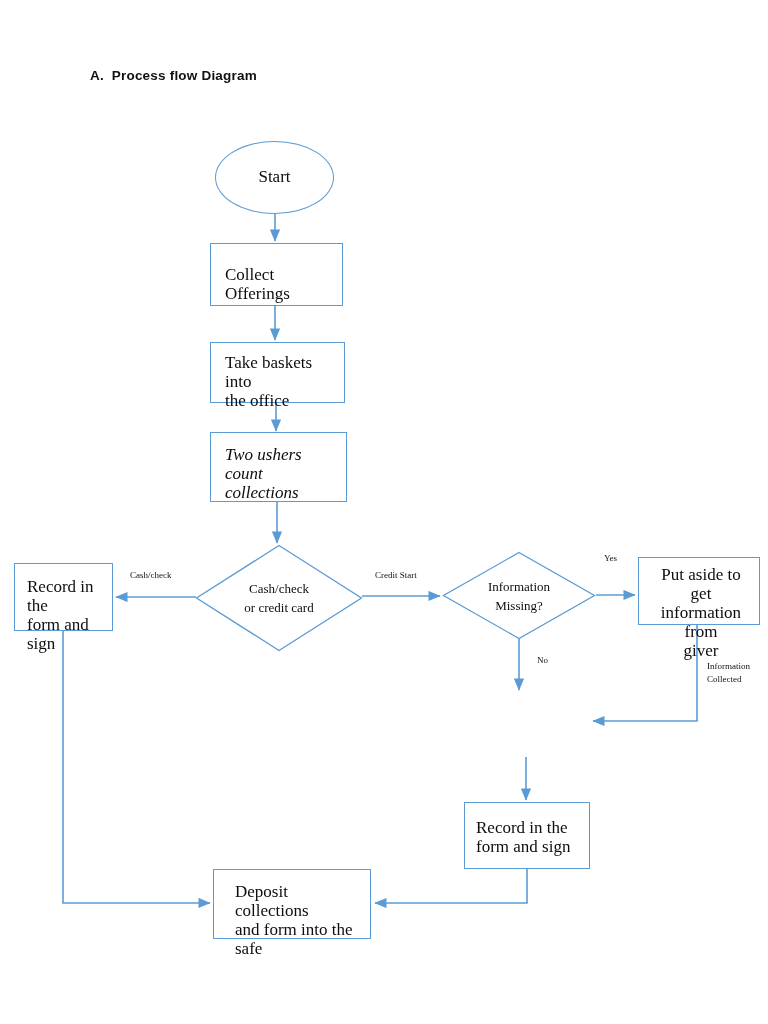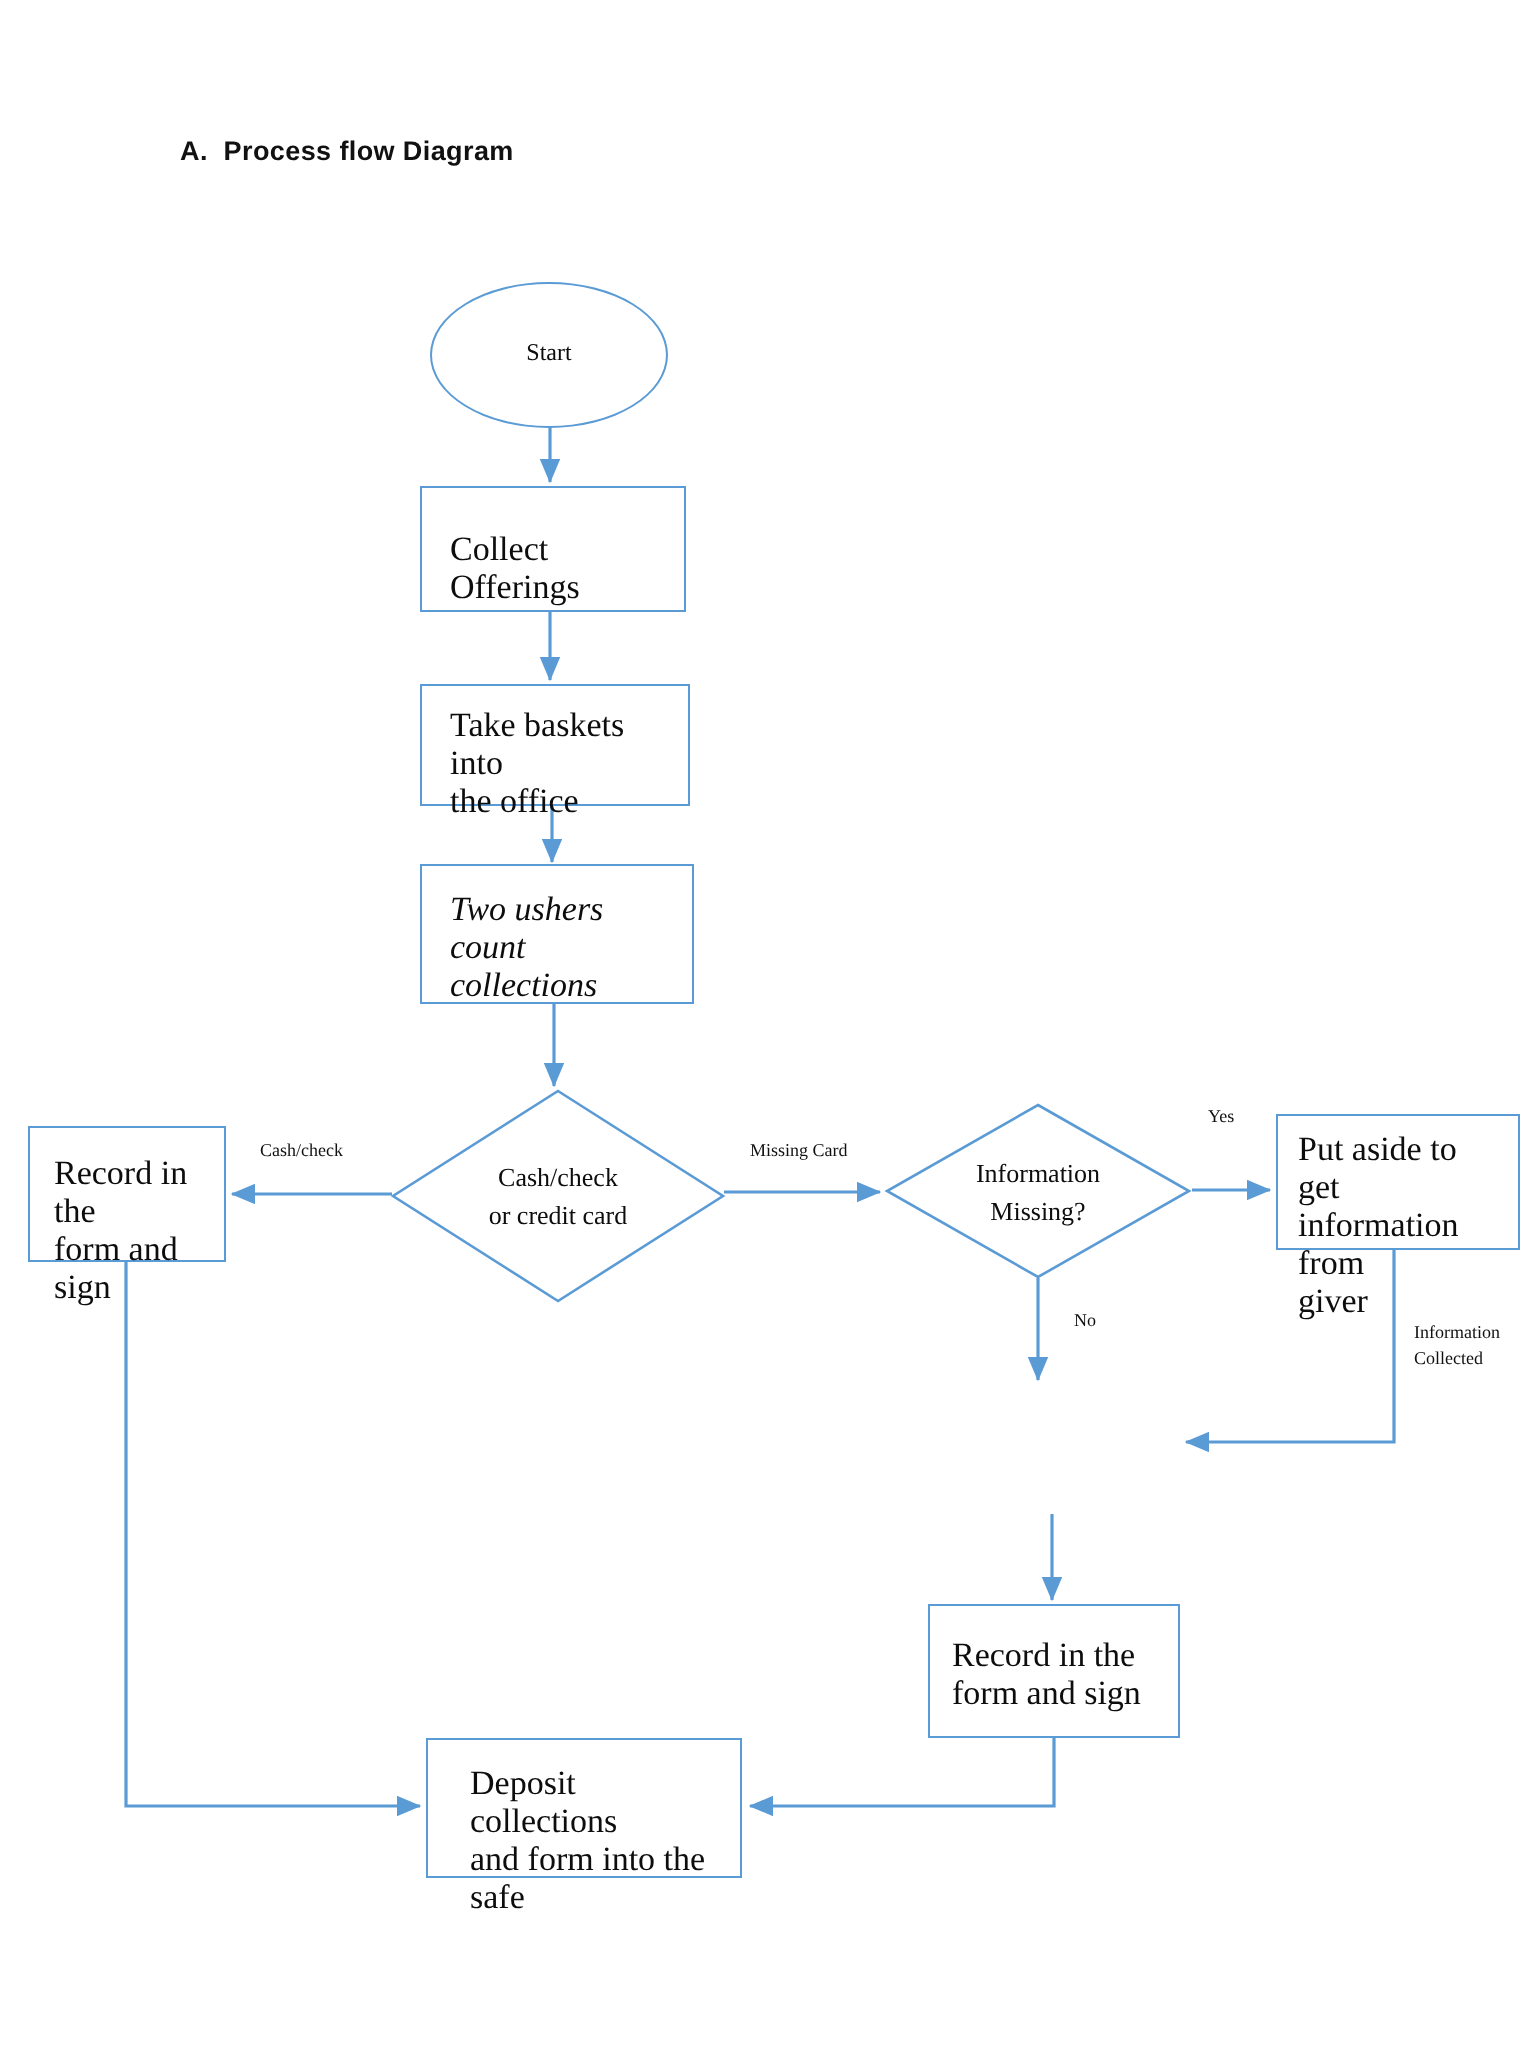--- a/index.html
+++ b/index.html
@@ -58,21 +58,21 @@
     padding-right: 6px;
   }
 
   
   #n-start {
     border-radius: 50%;
   }
   #n-start .txt {
     text-align: center;
     padding: 0;
-    font-size: 12px;
+    font-size: 17px;
   }
 
   
   .diamond {
     position: absolute;
   }
   .diamond svg { display: block; }
   .diamond .dtxt {
     position: absolute;
     left: 0; right: 0;
@@ -176,39 +176,39 @@
 
   <div class="diamond" style="left:442px; top:551px; width:154px; height:89px;">
     <svg width="154" height="89" viewBox="0 0 154 89">
       <polygon points="77,1.5 152.5,44.5 77,87.5 1.5,44.5" fill="#ffffff" stroke="#5B9BD5" stroke-width="1.3"></polygon>
     </svg>
     <div class="dtxt" style="top:26px;">Information
 Missing?</div>
   </div>
 
   <div class="node box" style="left:638px; top:557px; width:122px; height:68px;">
-    <div class="txt" style="top:7px; padding-left:10px;">Put aside to get
+    <div class="txt" style="top:7px; padding-left:10px;text-align:center;">Put aside to get
 information from
 giver</div>
   </div>
 
 
   <div class="node box" style="left:464px; top:802px; width:126px; height:67px;">
     <div class="txt" style="top:15px; padding-left:11px;">Record in the
 form and sign</div>
   </div>
 
   <div class="node box" style="left:213px; top:869px; width:158px; height:70px;">
     <div class="txt" style="top:12px; padding-left:21px;">Deposit collections
 and form into the safe</div>
   </div>
 
   <div class="edge-label" style="left:130px; top:569px;">Cash/check</div>
 
-  <div class="edge-label" style="left:375px; top:569px;">Missing Card</div>
+  <div class="edge-label" style="left:375px; top:569px;">Credit Start</div>
 
   <div class="edge-label" style="left:604px; top:552px;font-family:Liberation Serif, serif;">Yes</div>
 
   <div class="edge-label" style="left:537px; top:654px;font-family:Liberation Serif, serif;">No</div>
 
   <div class="edge-label" style="left:707px; top:660px;">Information
 Collected</div>
 
 </div>
 

